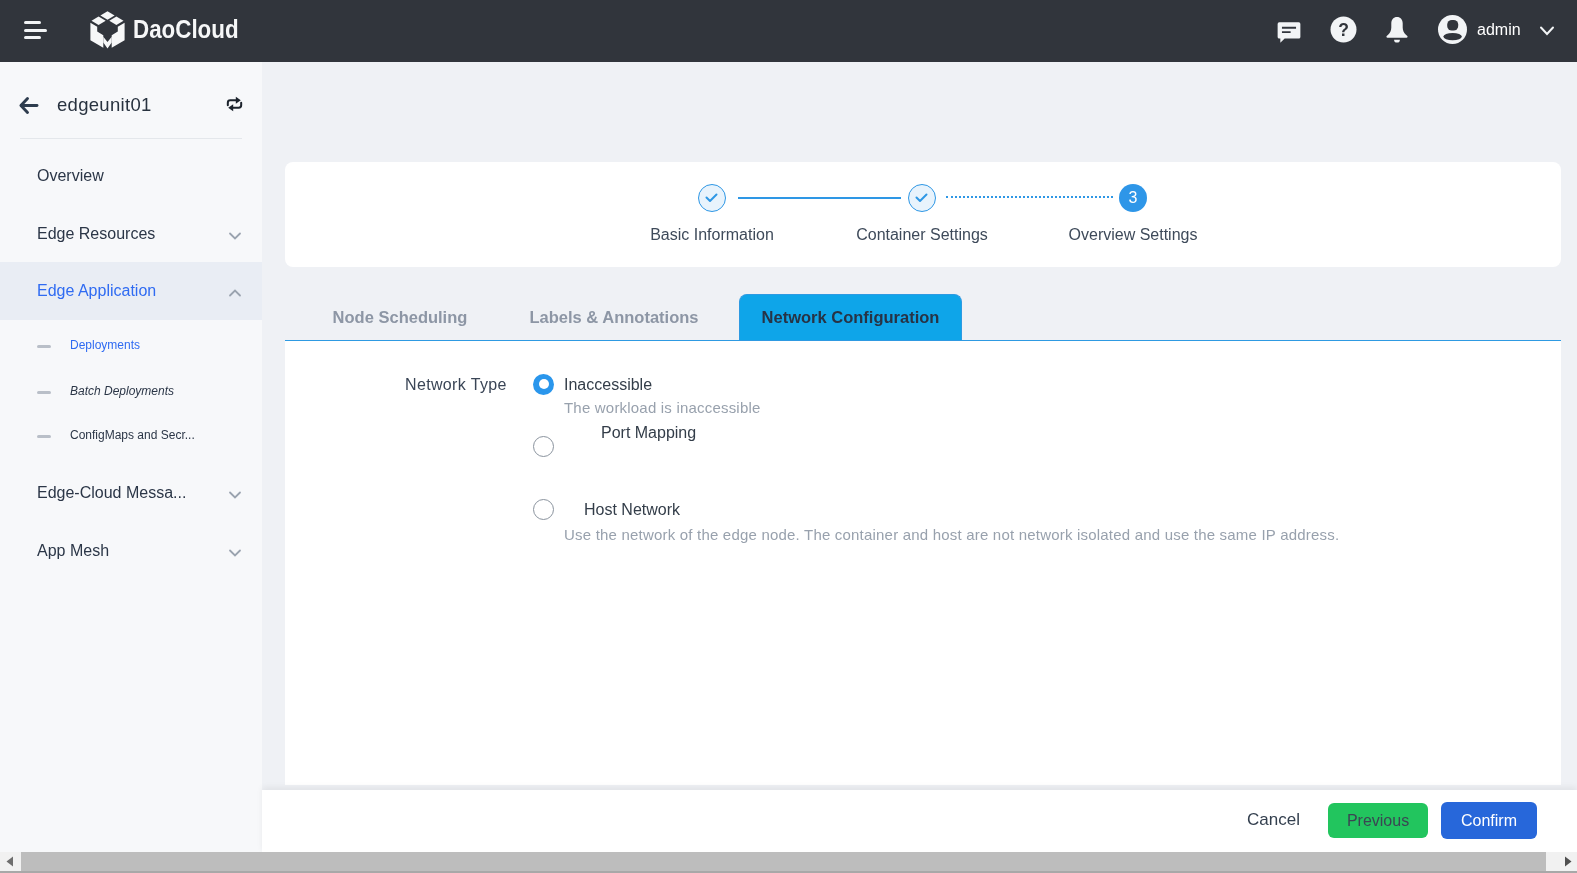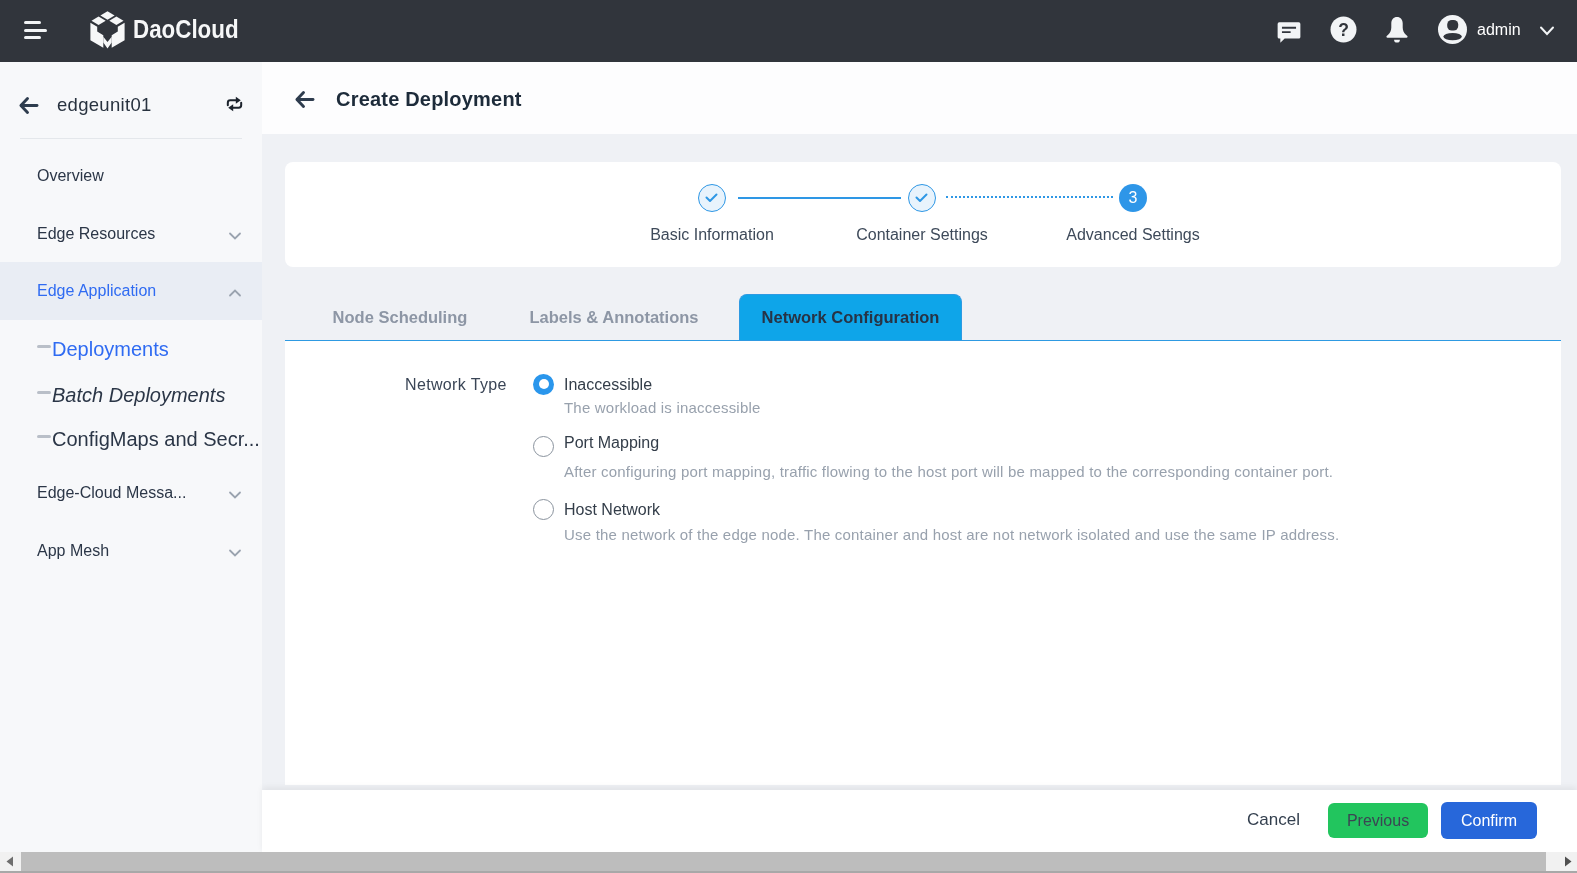--- a/index.html
+++ b/index.html
@@ -12,21 +12,21 @@
 #logo { position:absolute; left:90px; top:11px; }
 #logotext { position:absolute; left:133px; top:14px; color:#f6f7f8; font-size:26px; font-weight:bold; letter-spacing:0px; transform:scaleX(0.86); transform-origin:0 0; }
 .hicon { position:absolute; top:0; }
 #admintxt { position:absolute; left:1477px; top:21px; color:#fff; font-size:16px; }
 
 
 #sidebar { position:absolute; left:0; top:62px; width:262px; height:790px; background:#f7f8fa; }
 #sb-title { position:absolute; left:57px; top:32px; color:#28323f; font-size:18.5px; letter-spacing:0.3px; }
 #sb-divider { position:absolute; left:20px; top:76px; width:222px; height:1px; background:#e4e7eb; }
 .sb-item { position:absolute; left:37px; color:#2b3647; font-size:16px; }
-.sb-sub { position:absolute; left:52px; font-size:20px; color:#2b3647;text-align:center; }
+.sb-sub { position:absolute; left:70px; font-size:12px; color:#2b3647;text-align:center; }
 .sb-dash { position:absolute; left:37px; width:14px; height:3px; background:#b9bfc8; border-radius:2px; }
 .chev { position:absolute; left:227px; width:16px; height:16px; }
 #sb-active { position:absolute; left:0; top:200px; width:262px; height:58px; background:#e9edf4; }
 
 
 #main { position:absolute; left:262px; top:62px; width:1315px; height:728px; background:#eff1f5; }
 #pagehead { position:absolute; left:0; top:0; width:1315px; height:72px; background:#fdfdfe; }
 #pagetitle { position:absolute; left:74px; top:26px; font-size:20px; font-weight:bold; color:#1d2b3a; letter-spacing:0.2px; }
 
 
@@ -150,63 +150,55 @@
   <svg class="chev" style="top:425px;" viewBox="0 0 16 16" fill="none" stroke="#9aa3af" stroke-width="1.8" stroke-linecap="round">
       <path d="M3 5.5 L8 10.5 L13 5.5"></path>
     </svg>
   <div class="sb-item" style="top:480px;">App Mesh</div>
   <svg class="chev" style="top:483px;" viewBox="0 0 16 16" fill="none" stroke="#9aa3af" stroke-width="1.8" stroke-linecap="round">
       <path d="M3 5.5 L8 10.5 L13 5.5"></path>
     </svg>
 </div>
 
 <div id="main">
-  <div id="pagehead">
-    <svg style="position:absolute; left:32px; top:27px;" width="21" height="21" viewBox="0 0 21 21" fill="none" stroke="#2e3c4e" stroke-width="2.9" stroke-linecap="round" stroke-linejoin="round">
-      <path d="M9.5 3.6 L2.9 10.5 L9.5 17.4"></path>
-        <path d="M3.6 10.5 L19 10.5"></path>
-    </svg>
-    <div id="pagetitle">Create Deployment</div>
-  </div>
 
   <div id="card1">
     <div class="stepc done" style="left:413px; top:22px;">
       <svg width="25" height="25" viewBox="0 0 25 25" style="margin:0">
           <path d="M7.5 12.5 L11 16 L17.5 9.5" fill="none" stroke="#2e97e5" stroke-width="2" stroke-linecap="round" stroke-linejoin="round"></path>
         </svg>
     </div>
     <div class="stepc done" style="left:623px; top:22px;">
       <svg width="25" height="25" viewBox="0 0 25 25">
           <path d="M7.5 12.5 L11 16 L17.5 9.5" fill="none" stroke="#2e97e5" stroke-width="2" stroke-linecap="round" stroke-linejoin="round"></path>
         </svg>
     </div>
     <div class="stepc cur" style="left:834px; top:22px;">3</div>
     <div class="steplabel" style="left:317px; top:64px;">Basic Information</div>
     <div class="steplabel" style="left:527px; top:64px;">Container Settings</div>
-    <div class="steplabel" style="left:738px; top:64px;">Advanced Settings</div>
+    <div class="steplabel" style="left:738px; top:64px;">Overview Settings</div>
     <div id="line12"></div>
     <div id="line23"></div>
   </div>
 
   <div class="tab" style="left:28px;">Node Scheduling</div>
   <div class="tab" style="left:242px;">Labels &amp; Annotations</div>
   <div id="tabactive">
       <span>Network Configuration</span>
     </div>
   <div id="tabline"></div>
   <div id="content">
     <div id="ntlabel">Network Type</div>
     <div class="radio on" style="top:32.5px;"></div>
     <div class="rlabel" style="top:35px;">Inaccessible</div>
     <div class="rdesc" style="top:57.5px;">The workload is inaccessible</div>
     <div class="radio off" style="top:95px;"></div>
-    <div class="rlabel" style="top:93px;">Port Mapping</div>
-    <div class="rdesc" style="top:121.5px;">After configuring port mapping, traffic flowing to the host port will be mapped to the corresponding container port.</div>
+    <div class="rlabel" style="top:83px;margin-left:37px;">Port Mapping</div>
     <div class="radio off" style="top:157.5px;"></div>
-    <div class="rlabel" style="top:160px;">Host Network</div>
+    <div class="rlabel" style="top:160px;margin-left:20px;">Host Network</div>
     <div class="rdesc" style="top:184.5px;">Use the network of the edge node. The container and host are not network isolated and use the same IP address.</div>
   </div>
 </div>
 
 <div id="footer">
   <div id="cancel">Cancel</div>
   <div id="prevbtn">Previous</div>
   <div id="confbtn">Confirm</div>
 </div>
 

